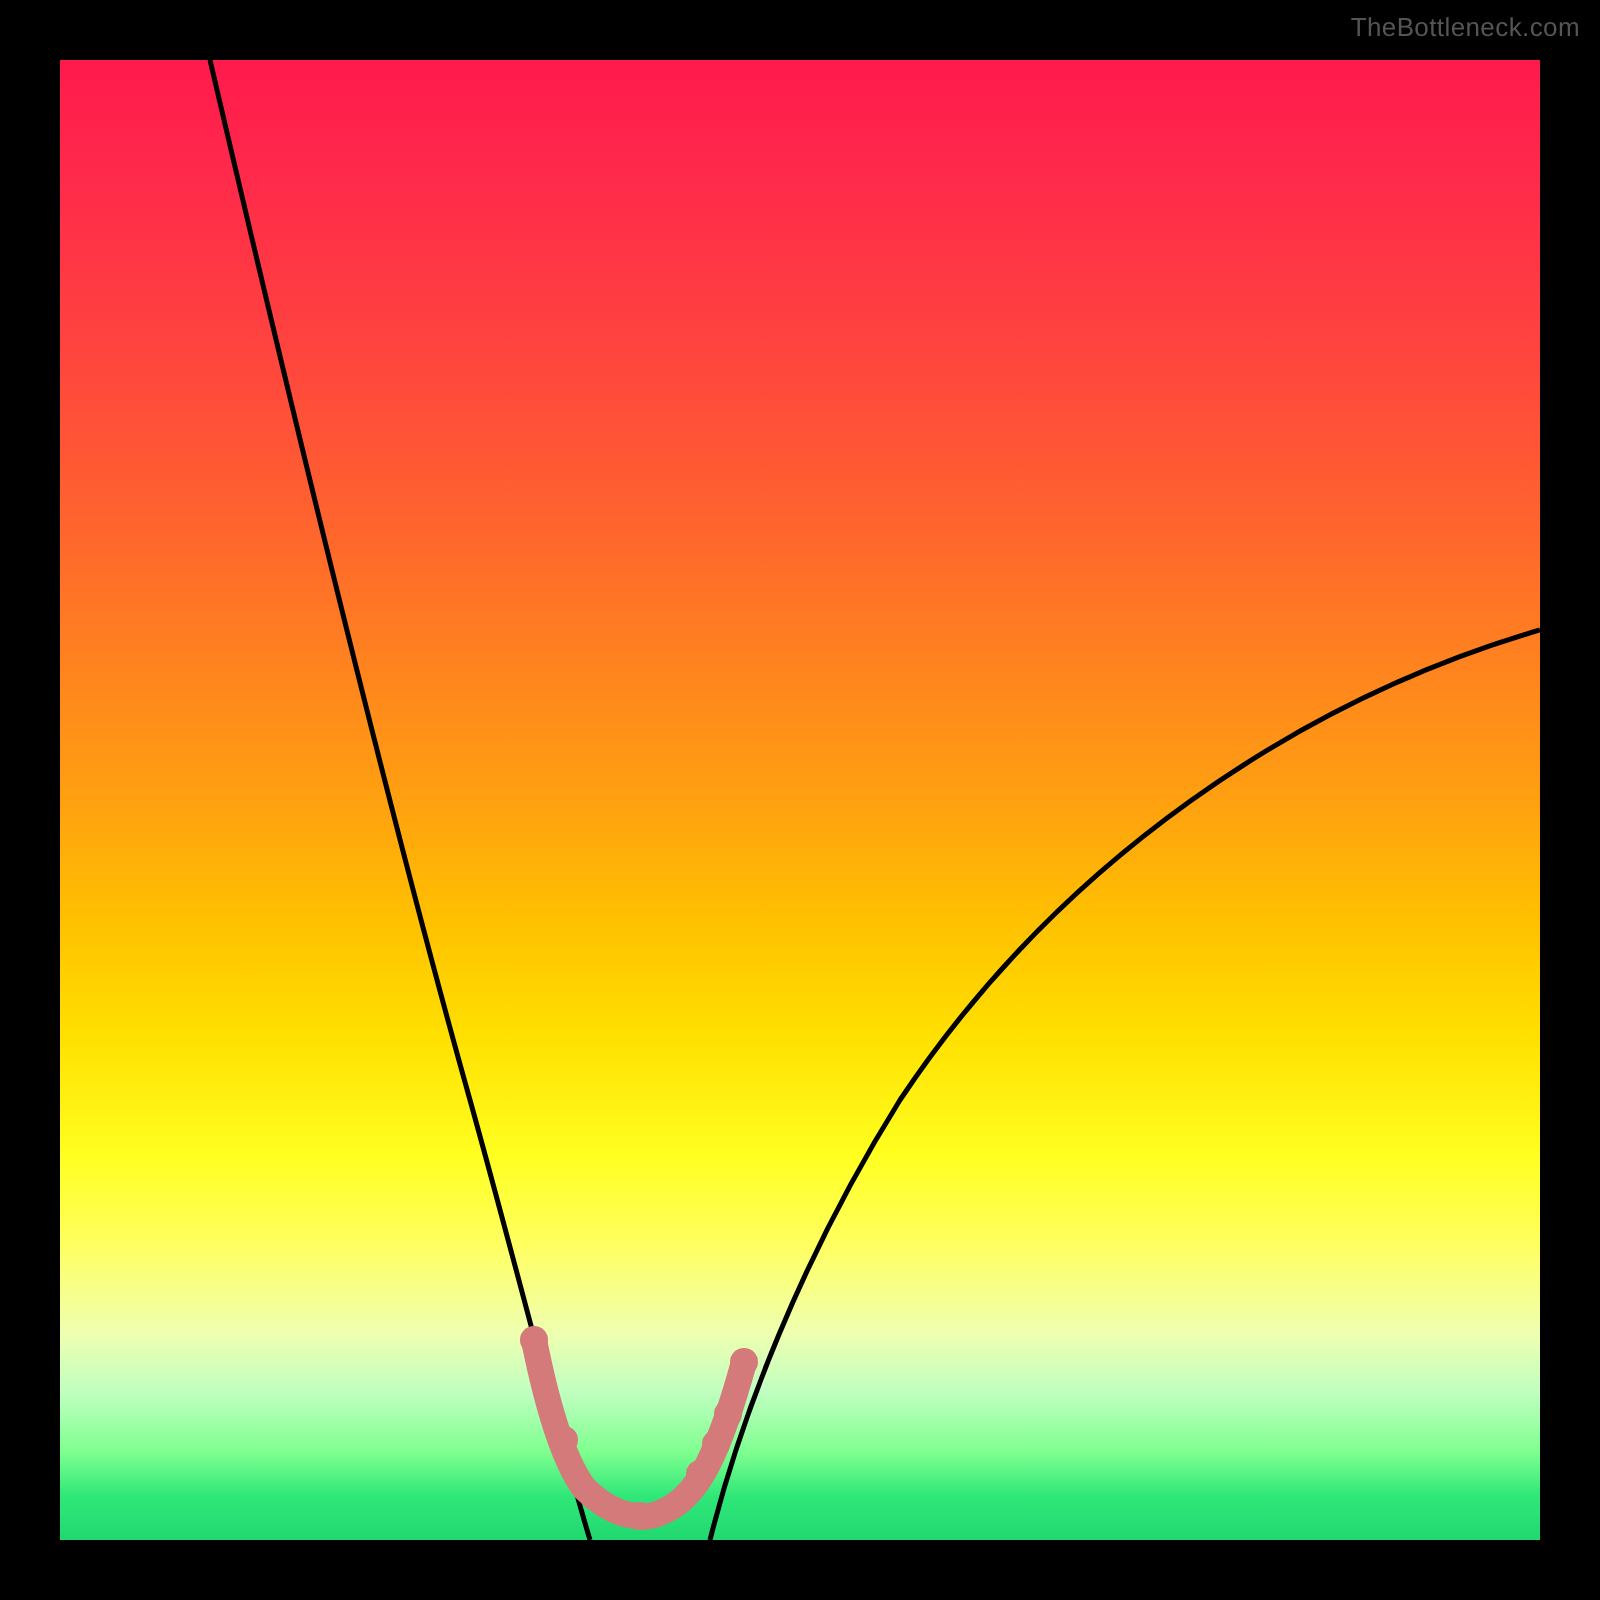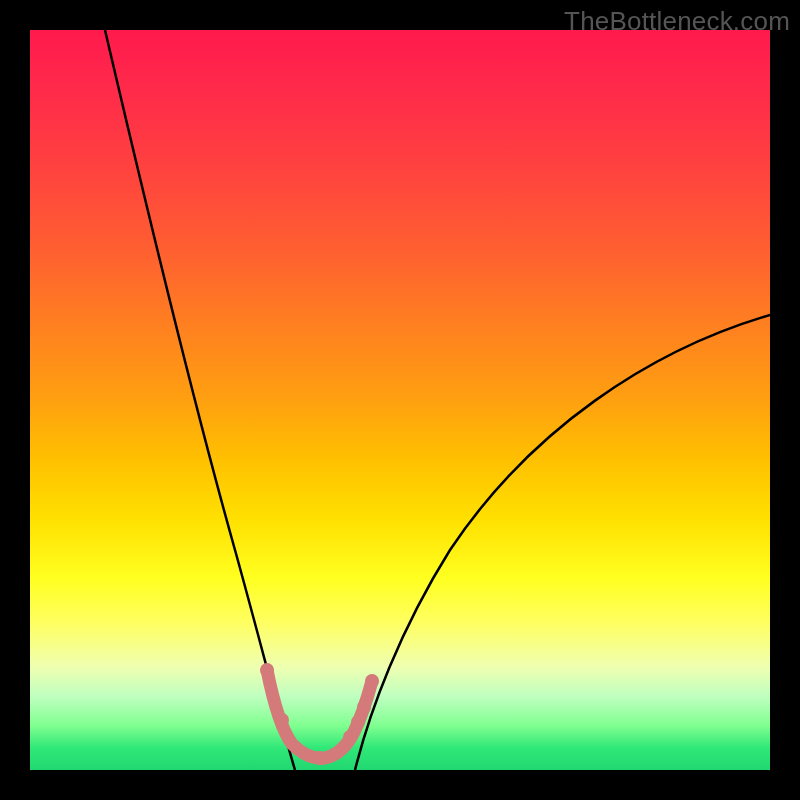--- a/index.html
+++ b/index.html
@@ -50,21 +50,21 @@
   }
   svg.curves {
     position: absolute;
     inset: 0;
   }
   .watermark {
     position: absolute;
     top: 6px;
     right: 10px;
     color: #555;
-    font-size: 26px;
+    font-size: 13px;
     font-weight: 400;
     letter-spacing: 0.2px;
     user-select: none;
   }
 </style>
 </head>
 <body>
 
 <div class="frame">
   <div class="plot">

